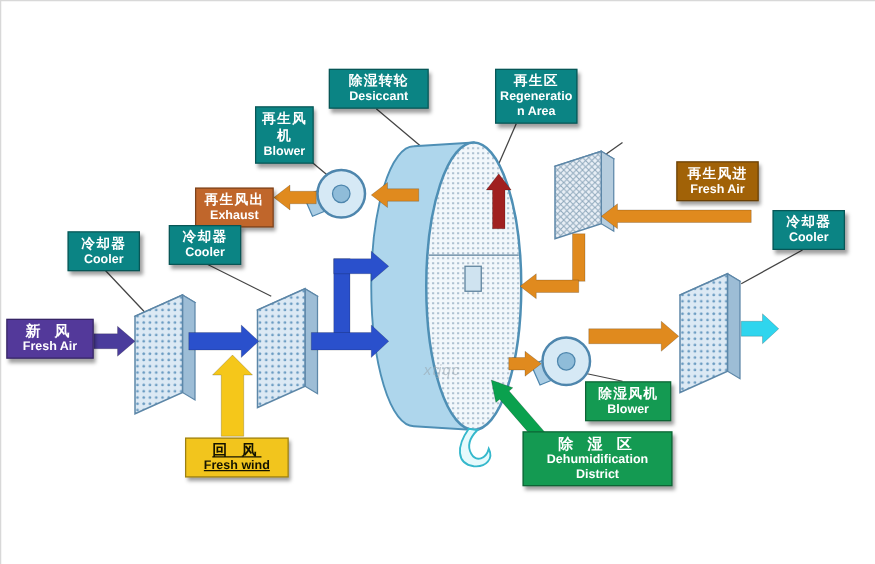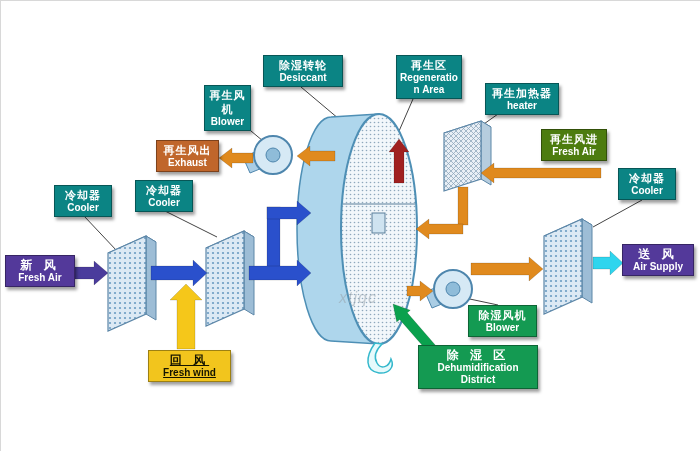--- a/index.html
+++ b/index.html
@@ -12,26 +12,26 @@
   .lb{
     position:absolute;z-index:3;box-sizing:border-box;color:#fff;text-align:center;
     font-weight:bold;padding:2px 3px;border:1px solid rgba(0,0,0,.35);
     box-shadow:2px 3px 3px rgba(0,0,0,.38);
   }
   .lb .zh{font-size:11px;line-height:14px;letter-spacing:1px;}
   .lb .en{font-size:10px;line-height:12px;word-wrap:break-word;}
   .lb.big .zh{font-size:12px;letter-spacing:4px;}
   .teal{background:#0b8484;}
   .orangebx{background:#c0662b;}
-  .bluebx{background:#4d7c0f;}
+  .bluebx{background:#a16207;}
   .purplebx{background:#53399a;}
   .yellowbx{background:#f2c51d;color:#141400;text-decoration:underline;}
   .greenbx{background:#149a52;}
   #watermark{
-    position:absolute;left:338px;top:288px;z-index:2;font-size:16px;font-style:italic;
+    position:absolute;left:338px;top:288px;z-index:2;font-size:12px;font-style:italic;
     color:#98a4ad;opacity:.55;letter-spacing:1px;
   }
 </style>
 </head>
 <body>
 
 <div id="stage">
 
   <svg id="diagram-svg" width="700" height="451" viewBox="0 0 700 451">
     <defs>
@@ -123,26 +123,22 @@
   <div class="lb teal" style="left:395px;top:54px;width:66px">
     <div class="zh">再生区</div>
     <div class="en">Regeneration Area</div>
   </div>
 
   <div class="lb teal" style="left:203px;top:84px;width:47px">
     <div class="zh">再生风机</div>
     <div class="en">Blower</div>
   </div>
 
-  <div class="lb teal" style="left:484px;top:82px;width:74px">
-    <div class="zh">再生加热器</div>
-    <div class="en">heater</div>
-  </div>
 
-  <div class="lb orangebx" style="left:155px;top:139px;width:63px">
+  <div class="lb orangebx" style="left:155px;top:149px;width:63px">
     <div class="zh">再生风出</div>
     <div class="en">Exhaust</div>
   </div>
 
   <div class="lb teal" style="left:53px;top:184px;width:58px">
     <div class="zh">冷却器</div>
     <div class="en">Cooler</div>
   </div>
 
   <div class="lb teal" style="left:134px;top:179px;width:58px">
@@ -163,24 +159,20 @@
   <div class="lb purplebx big" style="left:4px;top:254px;width:70px">
     <div class="zh">新  风</div>
     <div class="en">Fresh Air</div>
   </div>
 
   <div class="lb yellowbx big" style="left:147px;top:349px;width:83px">
     <div class="zh">回  风</div>
     <div class="en">Fresh wind</div>
   </div>
 
-  <div class="lb purplebx big" style="left:621px;top:243px;width:72px">
-    <div class="zh">送  风</div>
-    <div class="en">Air Supply</div>
-  </div>
 
   <div class="lb greenbx" style="left:467px;top:304px;width:69px">
     <div class="zh">除湿风机</div>
     <div class="en">Blower</div>
   </div>
 
   <div class="lb greenbx big" style="left:417px;top:344px;width:120px">
     <div class="zh">除 湿 区</div>
     <div class="en">Dehumidification District</div>
   </div>

